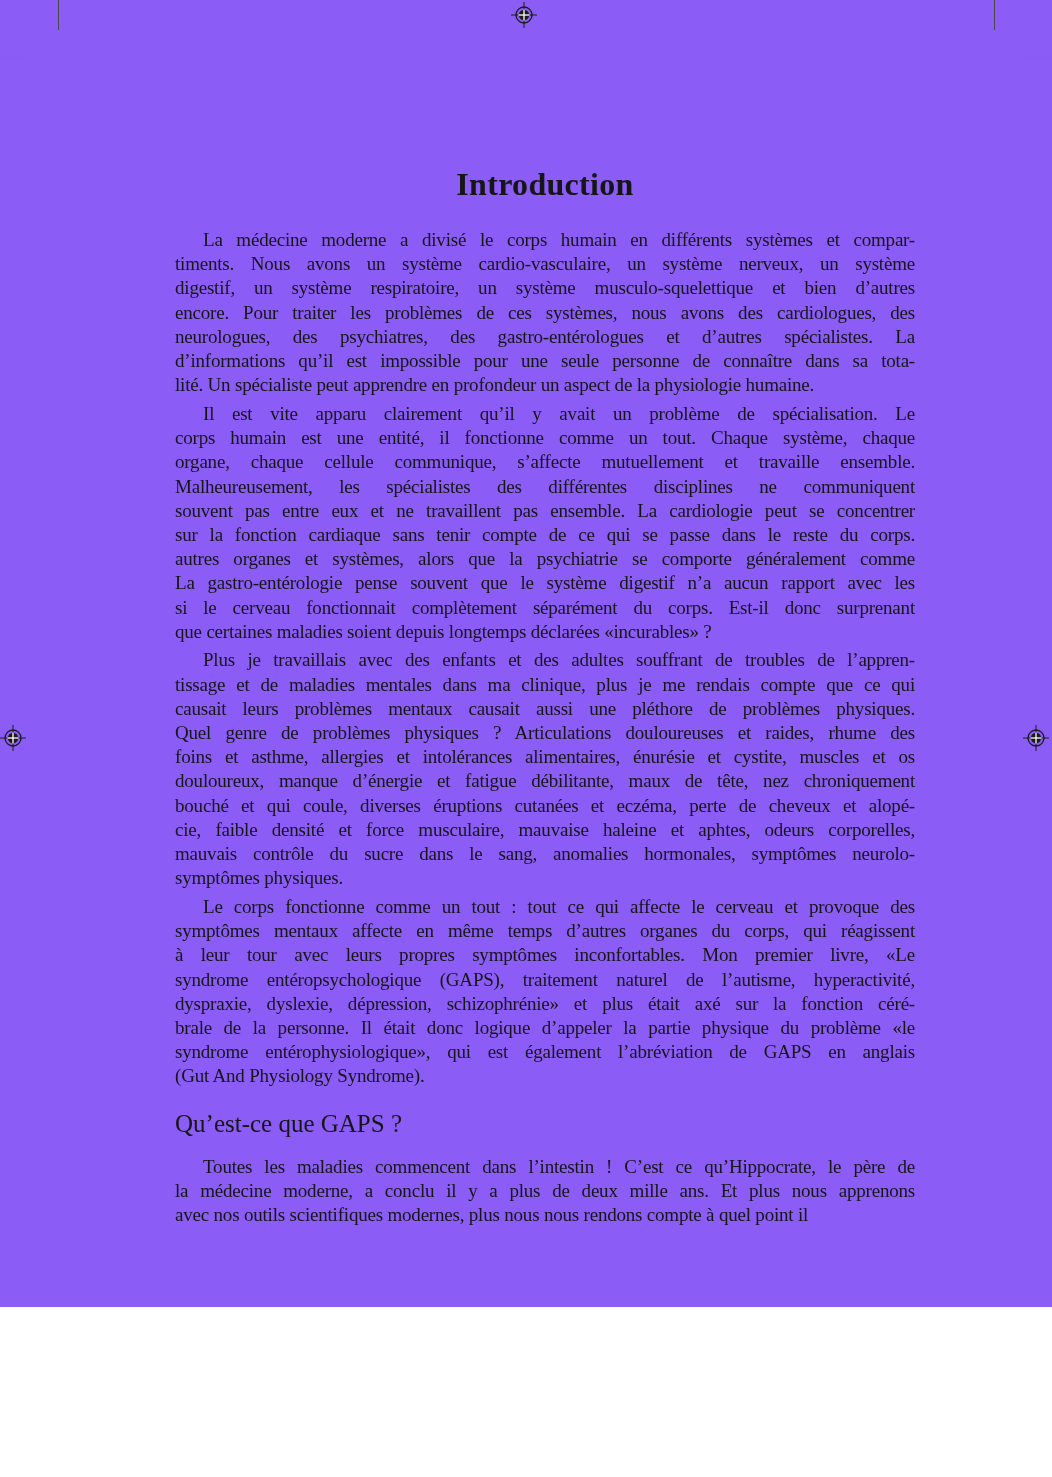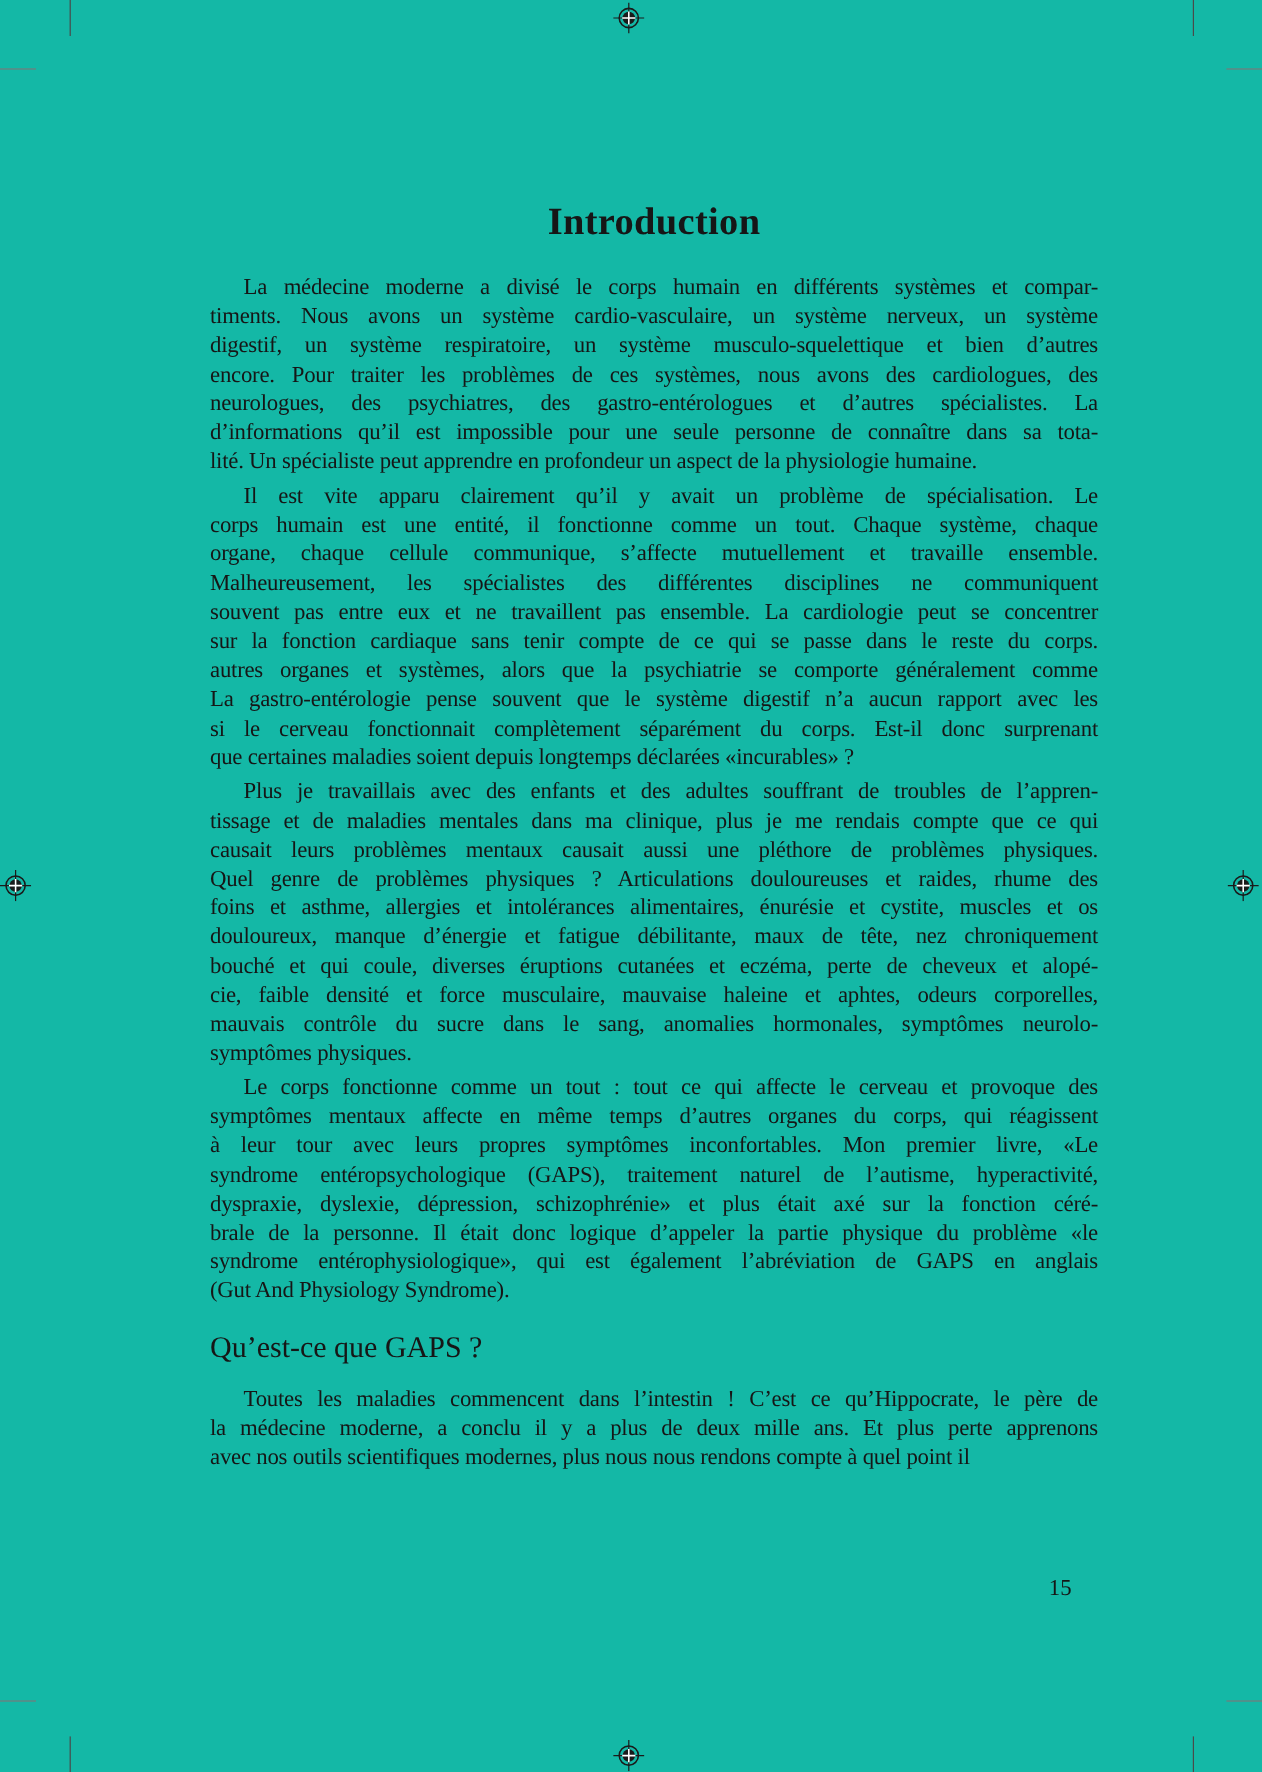--- a/index.html
+++ b/index.html
@@ -3,22 +3,22 @@
 <meta charset="utf-8">
 <style>
   html, body {
     margin: 0;
     padding: 0;
     background: #ffffff;
   }
   .sheet {
     position: relative;
     width: 1052px;
-    height: 1477px;
-    background: #14b8a6;
+    height: 1307px;
+    background: #8b5cf6;
     overflow: hidden;
     font-family: "Liberation Serif", "DejaVu Serif", serif;
   }
   .text-block {
     position: absolute;
     left: 175px;
     top: 166px;
     width: 740px;
     color: #161616;
   }
@@ -162,21 +162,21 @@
           <div class="line">syndrome entérophysiologique», qui est également l’abréviation de GAPS en anglais</div>
           <div class="line">(Gut And Physiology Syndrome).</div>
         </div>
       </div>
 
     <h2 class="section-heading">Qu’est-ce que GAPS ?</h2>
 
     <div>
         <div class="para">
           <div class="line">Toutes les maladies commencent dans l’intestin ! C’est ce qu’Hippocrate, le père de</div>
-          <div class="line">la médecine moderne, a conclu il y a plus de deux mille ans. Et plus perte apprenons</div>
+          <div class="line">la médecine moderne, a conclu il y a plus de deux mille ans. Et plus nous apprenons</div>
           <div class="line">avec nos outils scientifiques modernes, plus nous nous rendons compte à quel point il</div>
         </div>
       </div>
   </div>
 
   <div class="page-number">15</div>
 
 </div>
 
 </body></html>

